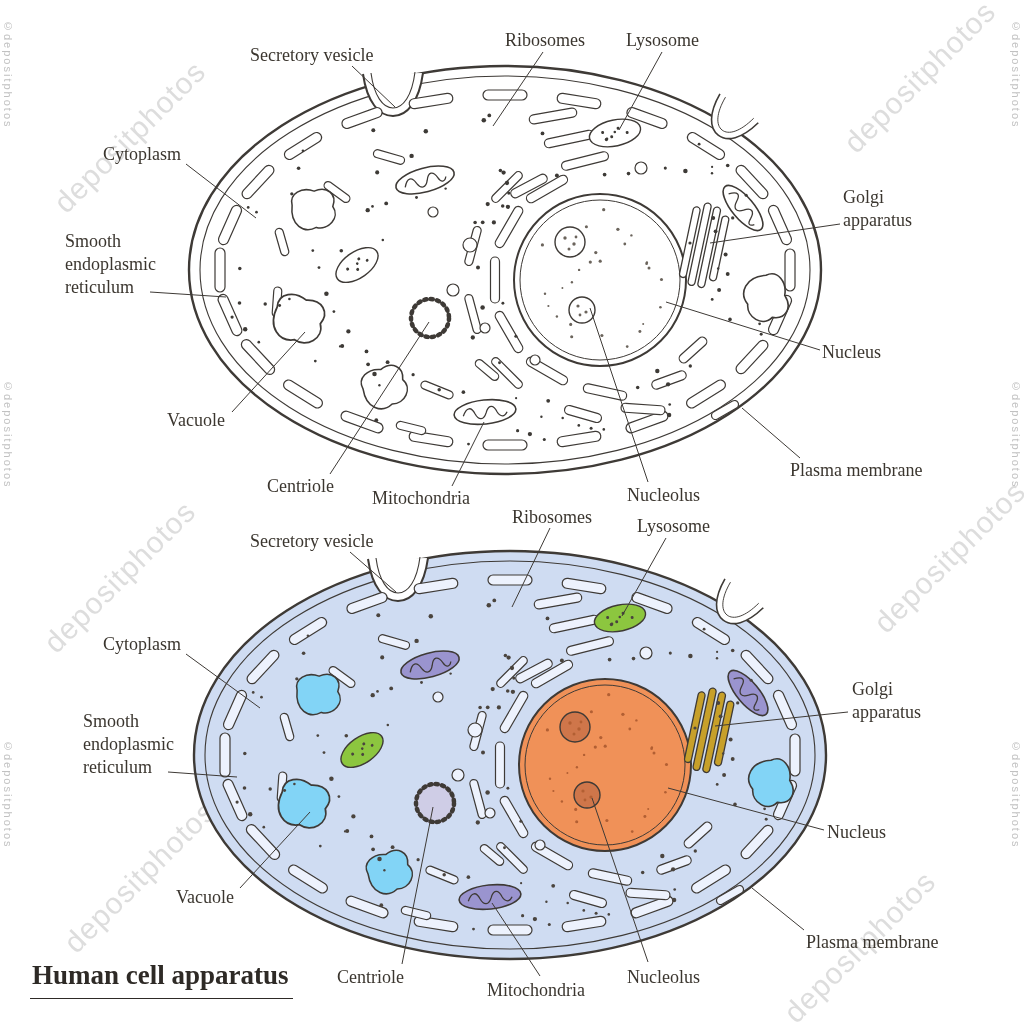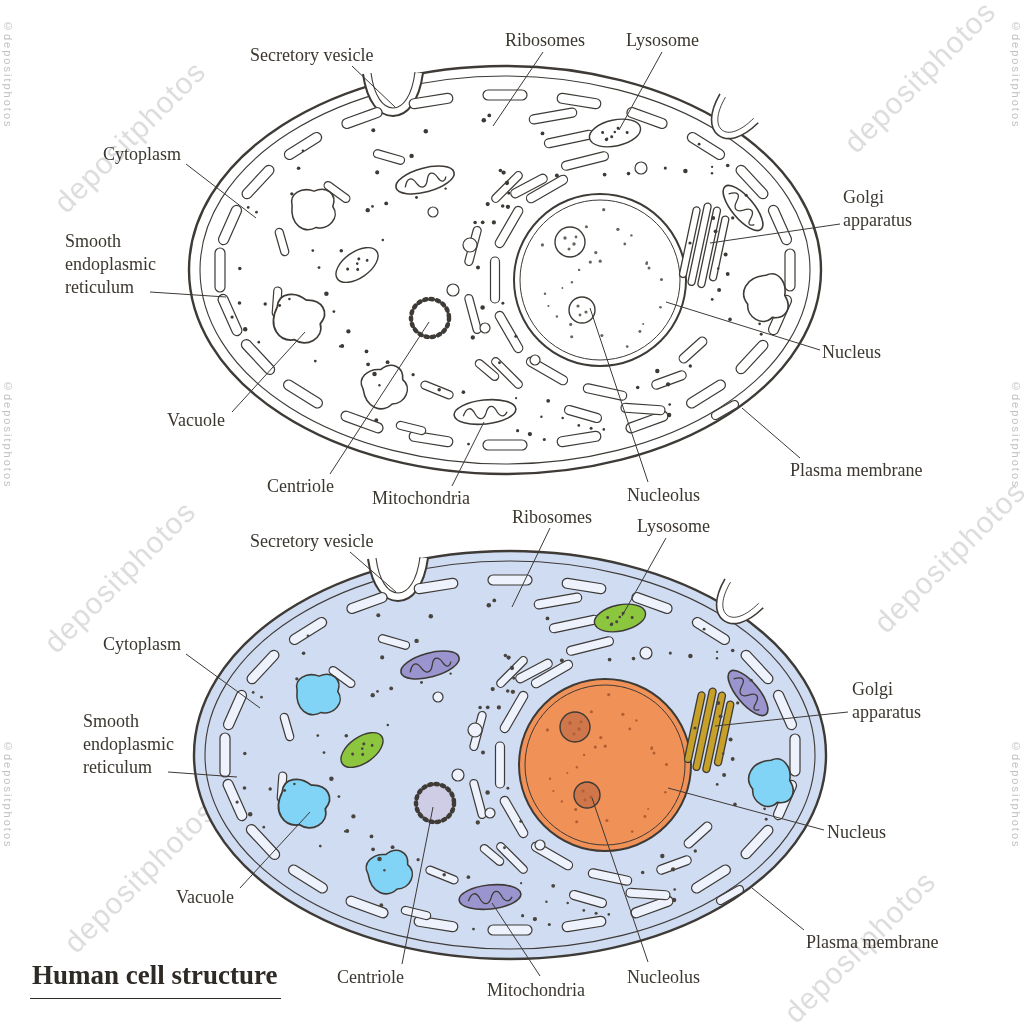--- a/index.html
+++ b/index.html
@@ -405,14 +405,14 @@
   <div class="lbl" style="left:103px;top:633px">Cytoplasm</div>
   <div class="lbl wrap" style="left:852px;top:678px;width:92px">Golgi apparatus</div>
   <div class="lbl wrap" style="left:83px;top:710px;width:130px">Smooth endoplasmic reticulum</div>
   <div class="lbl" style="left:827px;top:821px">Nucleus</div>
   <div class="lbl" style="left:176px;top:886px">Vacuole</div>
   <div class="lbl" style="left:806px;top:931px">Plasma membrane</div>
   <div class="lbl" style="left:337px;top:966px">Centriole</div>
   <div class="lbl" style="left:487px;top:979px">Mitochondria</div>
   <div class="lbl" style="left:627px;top:966px">Nucleolus</div>
 
-  <div class="title">Human cell structure</div>
+  <div class="title">Human cell apparatus</div>
 </div>
 
 </body></html>

